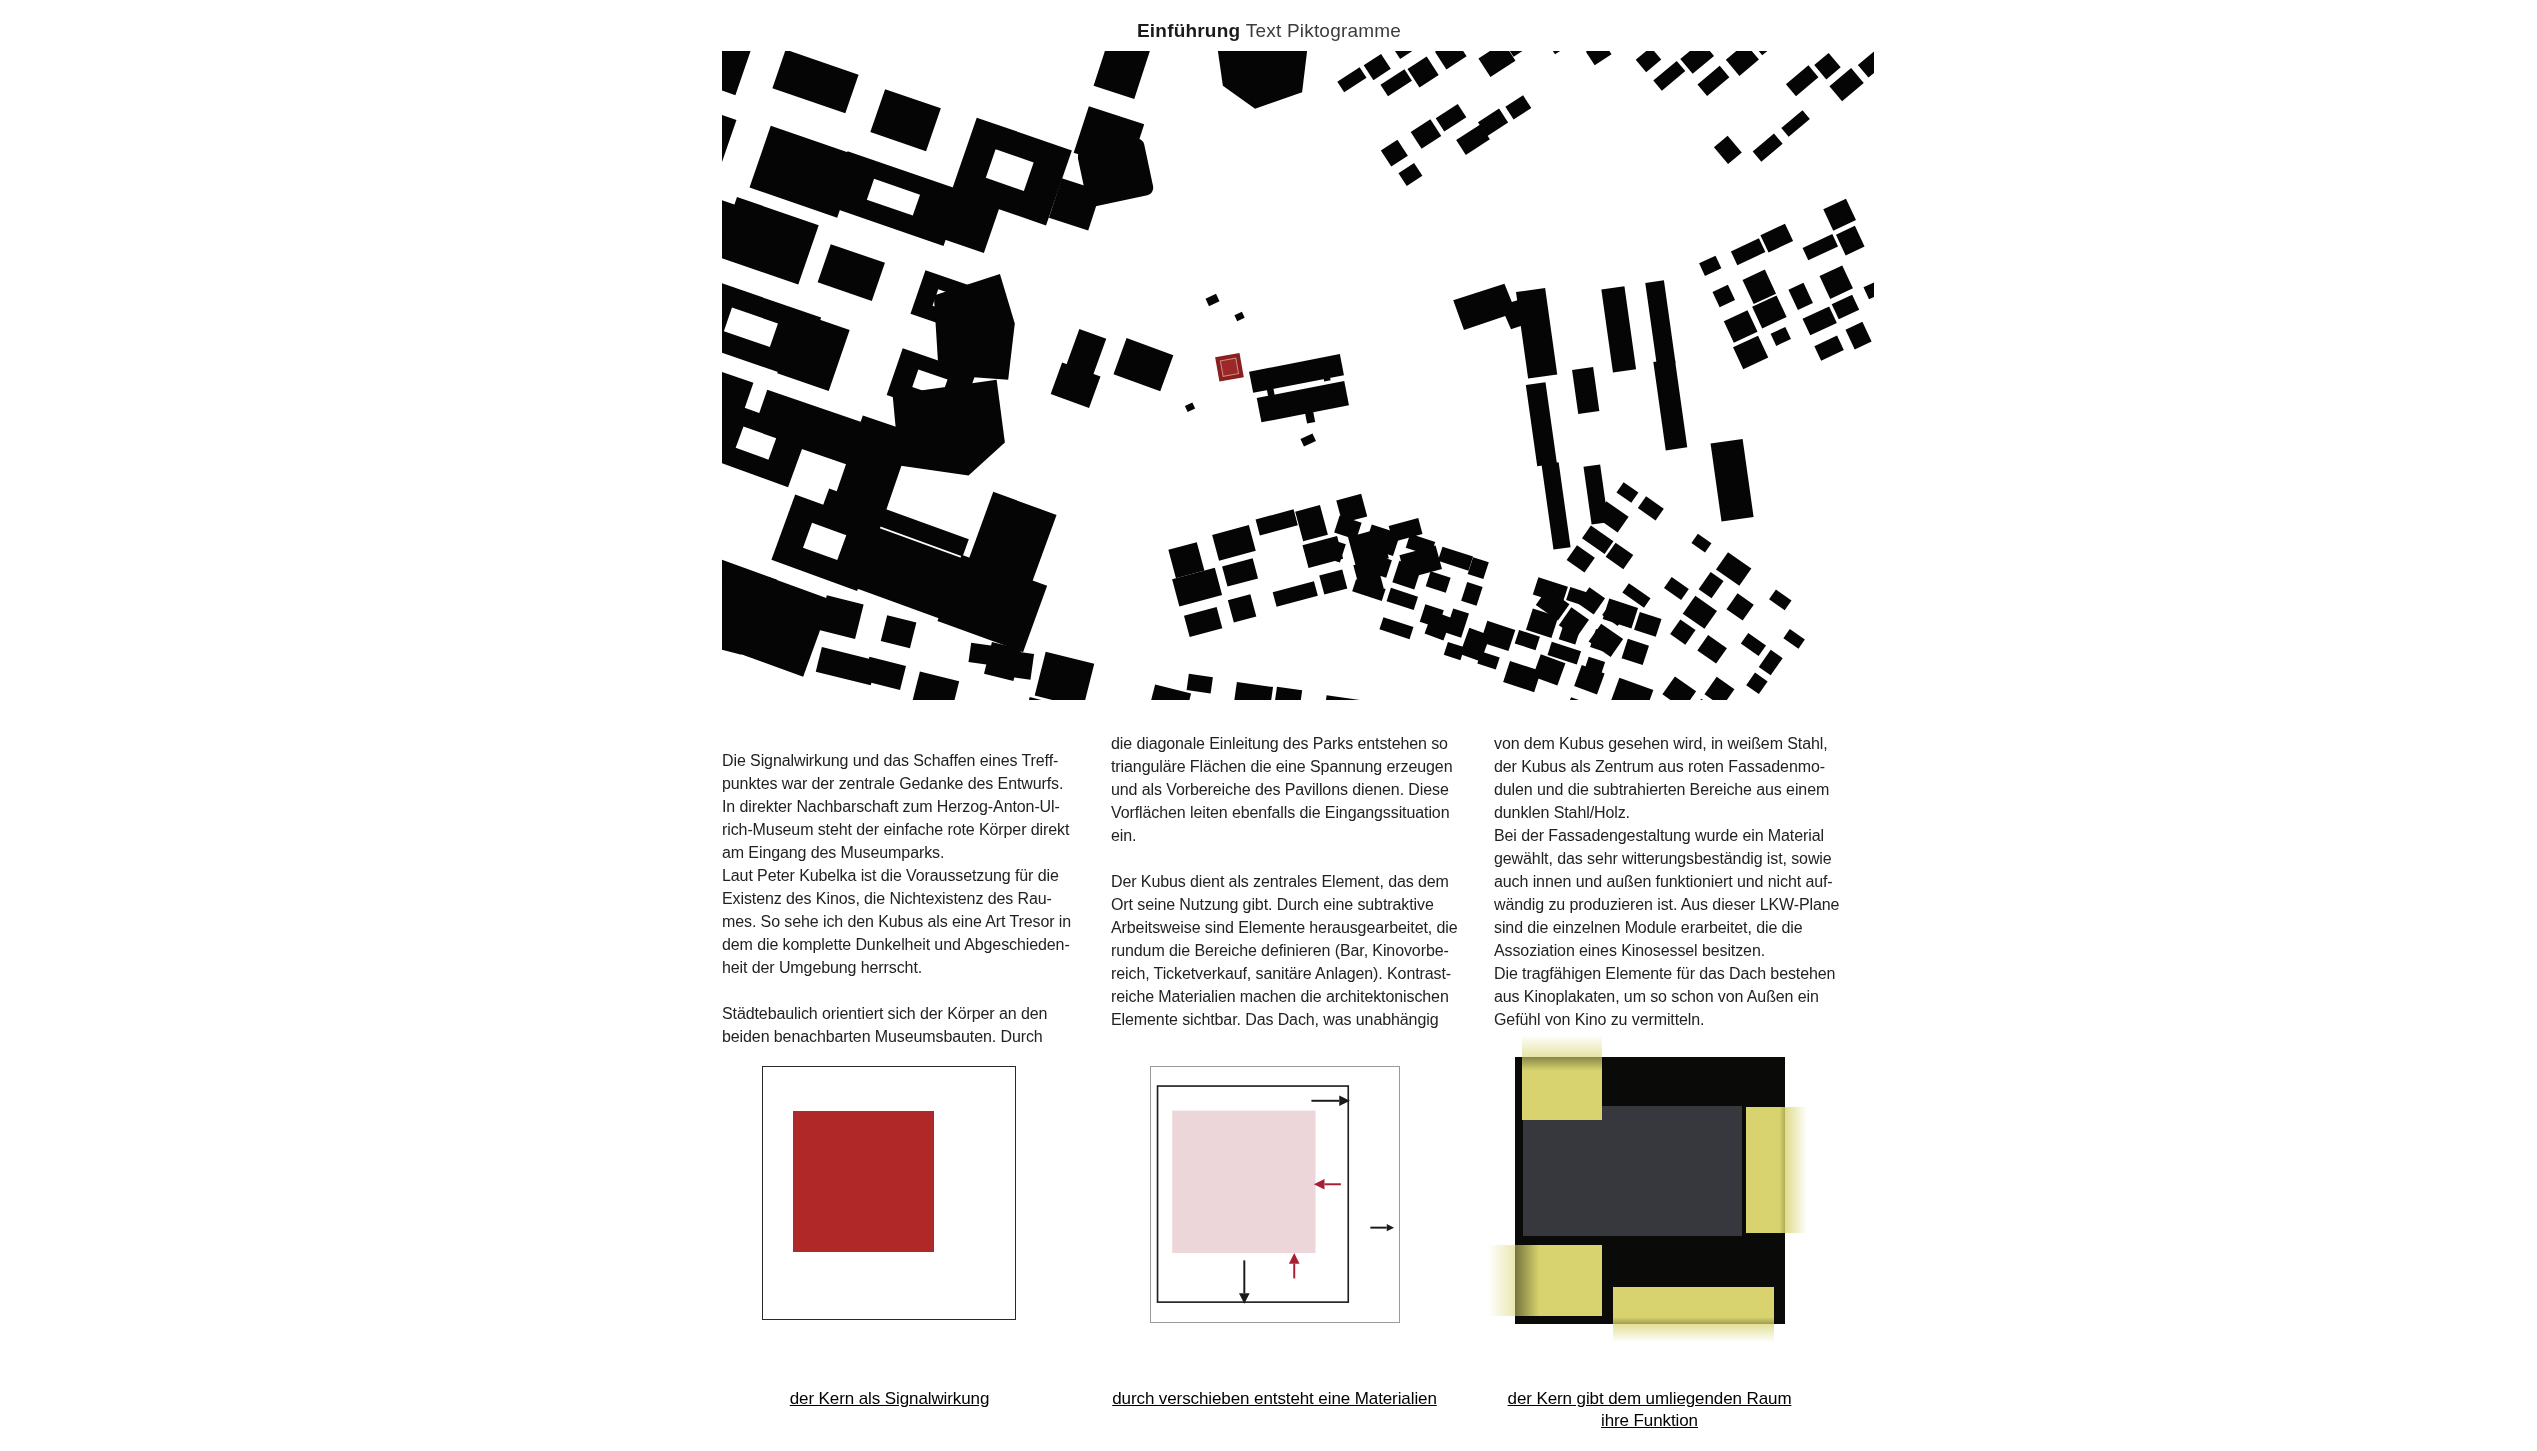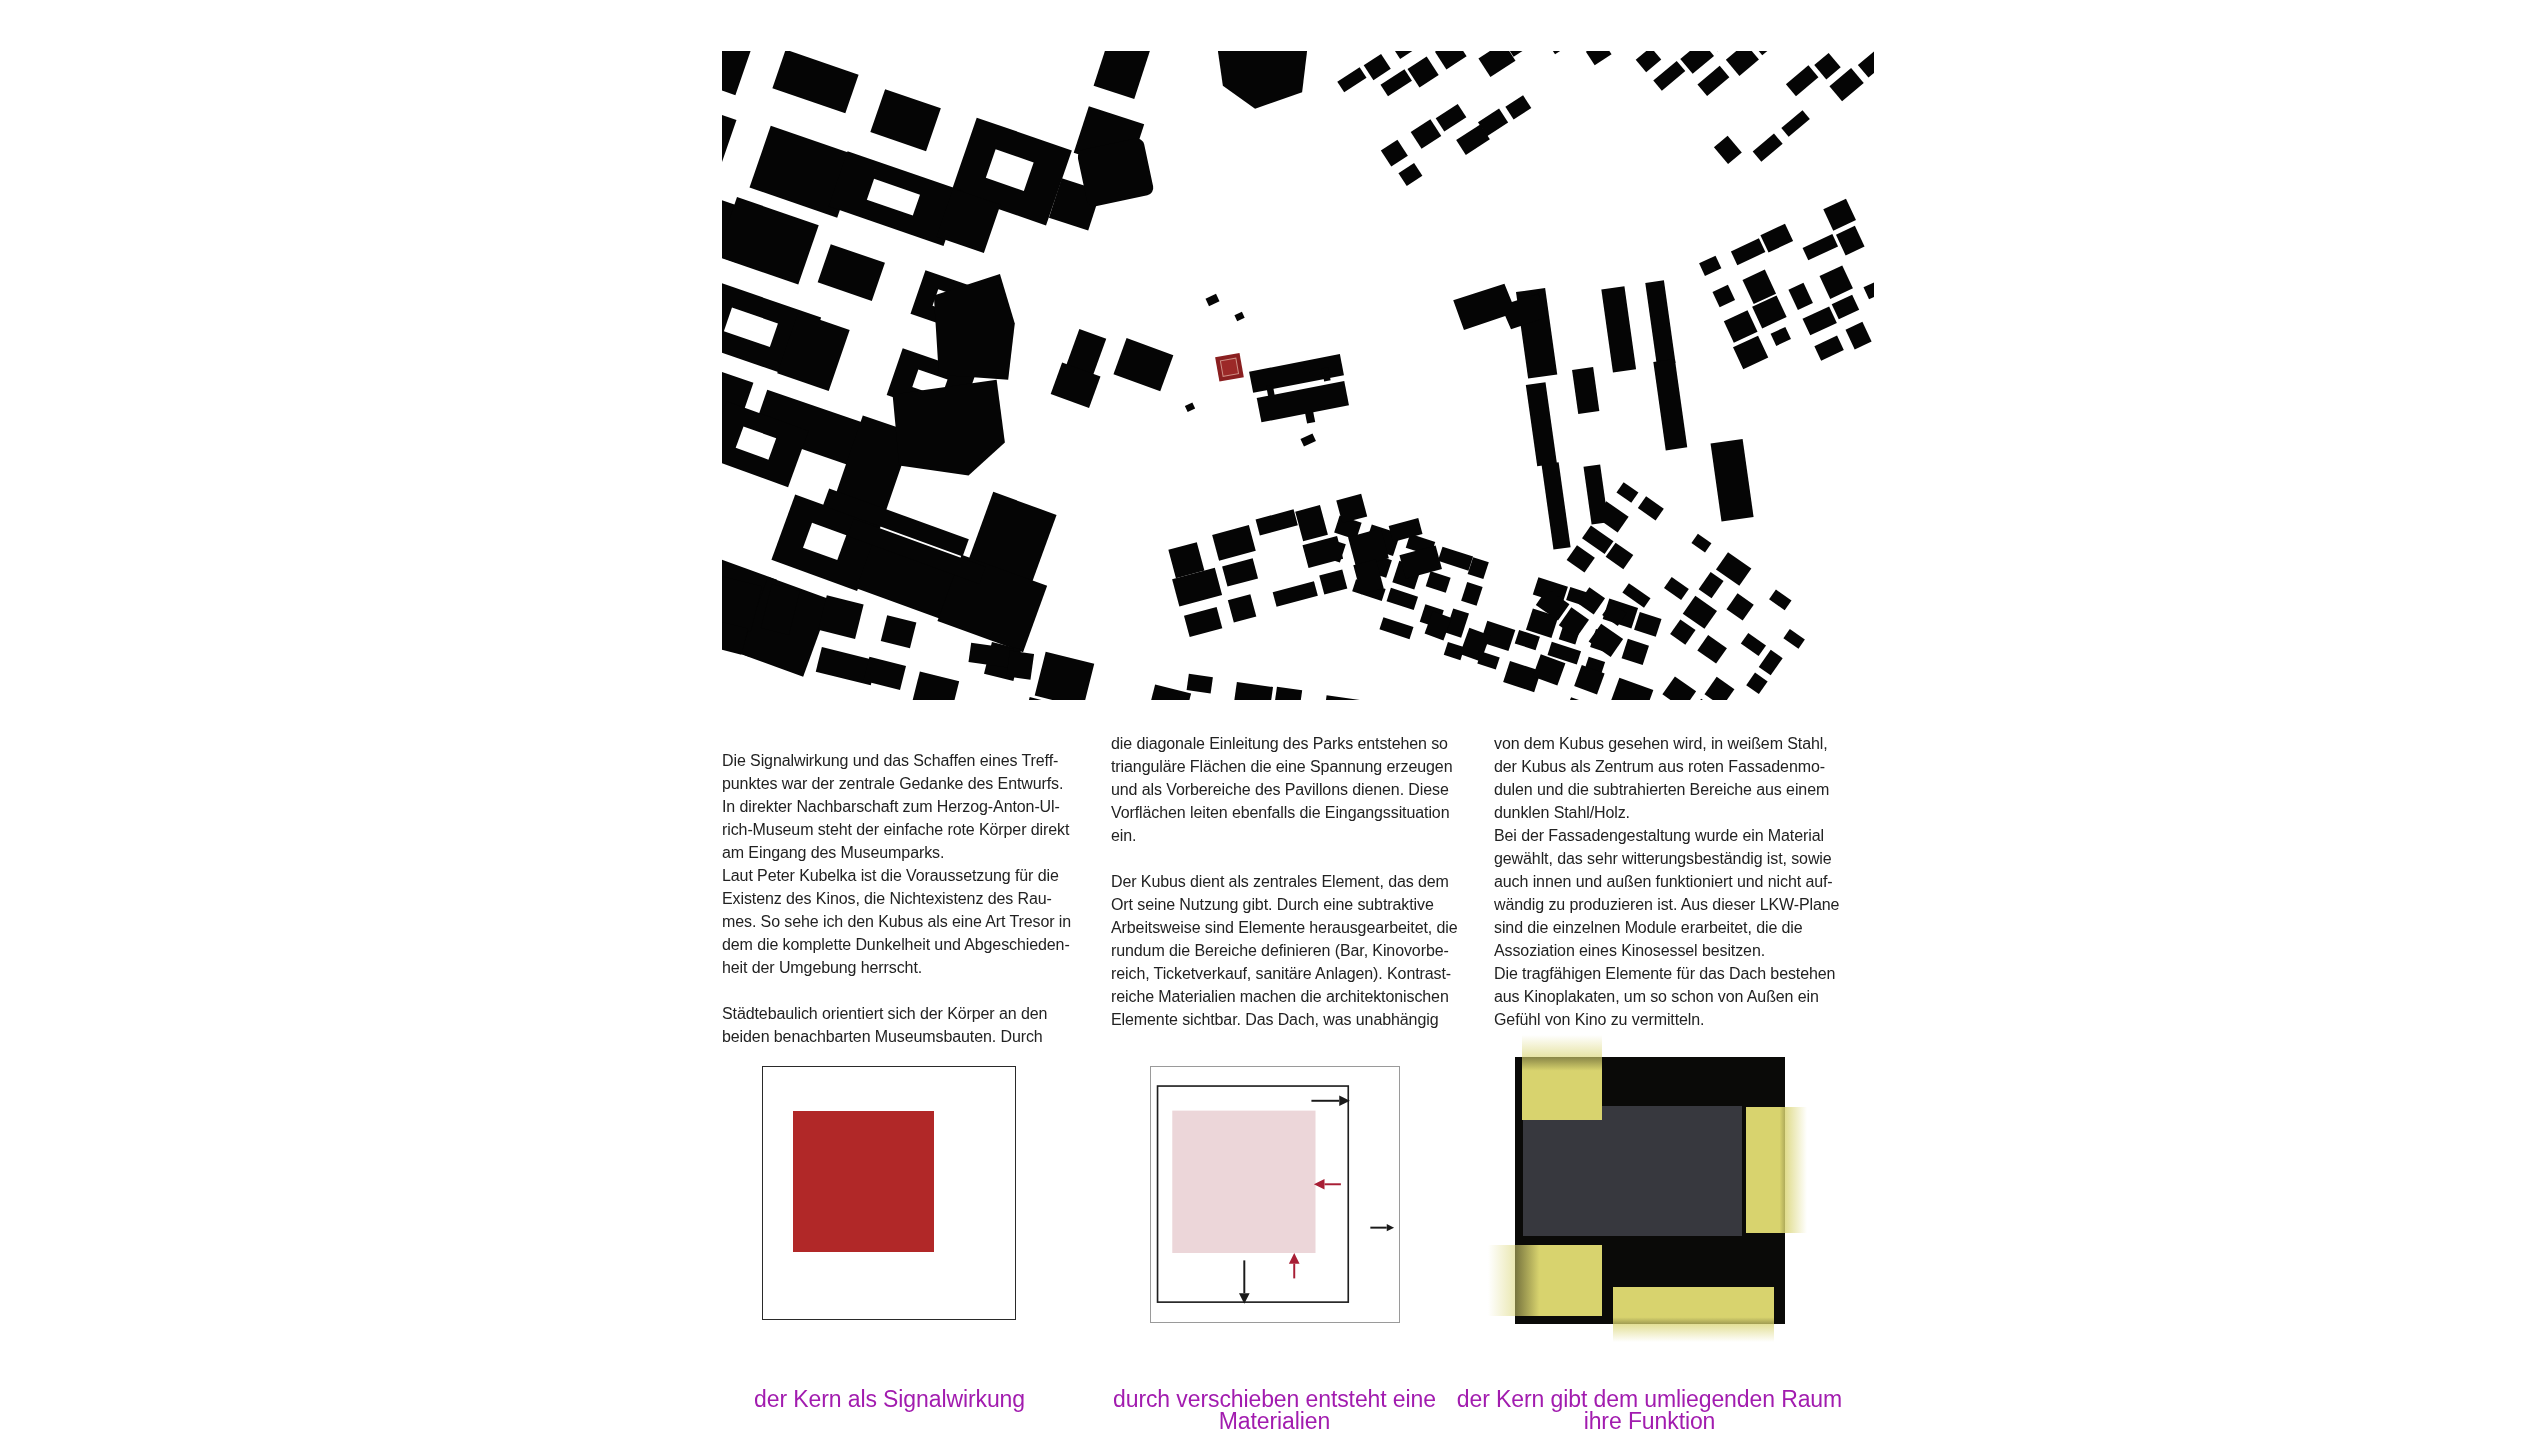--- a/index.html
+++ b/index.html
@@ -47,31 +47,34 @@
   .yTL{left:7.4px;top:-22px;width:80px;height:85px;
        background:linear-gradient(to top,#d8d36e 58%,rgba(216,211,110,0) 100%);}
   .yR{left:231px;top:50px;width:61px;height:126px;
       background:linear-gradient(to right,#d8d36e 55%,rgba(216,211,110,0) 100%);}
   .yBL{left:-27px;top:188px;width:114px;height:71px;
        background:linear-gradient(to left,#d8d36e 55%,rgba(216,211,110,0) 100%);}
   .yBC{left:98px;top:230px;width:161px;height:55px;
        background:linear-gradient(to bottom,#d8d36e 55%,rgba(216,211,110,0) 100%);}
 
   
-  .cap{position:absolute;top:1388px;width:413px;text-align:center;font-size:23px;
-       line-height:22px;letter-spacing:-0.1px;white-space:pre-line;color:#a21caf;}
+  .cap{position:absolute;top:1388px;width:413px;text-align:center;font-size:17px;
+       line-height:22px;letter-spacing:-0.1px;white-space:pre-line;color:#000000;text-decoration:underline;}
   .cap1{left:683px;}
   .cap2{left:1068px;}
   .cap3{left:1443px;}
 </style>
 </head>
 <body>
 
 <div class="board">
 
+  <div class="header">
+    <b>Einführung</b>&nbsp;<span>Text Piktogramme</span>
+  </div>
 
   <div class="map">
     <svg viewBox="0 0 1394 786" xmlns="http://www.w3.org/2000/svg">
         <g transform="rotate(19 -30 -40)">
           <rect x="-26.364018615335226" y="-35.907124639116226" width="69.92719622282311" height="69.41392598636448" fill="#050505"></rect>
           <rect x="83.15568548226729" y="-38.518641468882564" width="93.41671356521546" height="49.42167474422604" fill="#050505"></rect>
           <rect x="212.65897189509124" y="-32.401532599516216" width="71.36501110726967" height="55.029995613545175" fill="#050505"></rect>
           <rect x="328.81449780827387" y="-35.86798798255622" width="121.8177480706945" height="96.03403061013668" fill="#050505"></rect>
           <rect x="362.92346726806835" y="-7.057778799515219" width="48.72709922827781" height="36.49293163185194" fill="#ffffff"></rect>
           <rect x="-16.811478440556677" y="61.41546748317778" width="71.36881518950686" height="108" fill="#050505"></rect>

